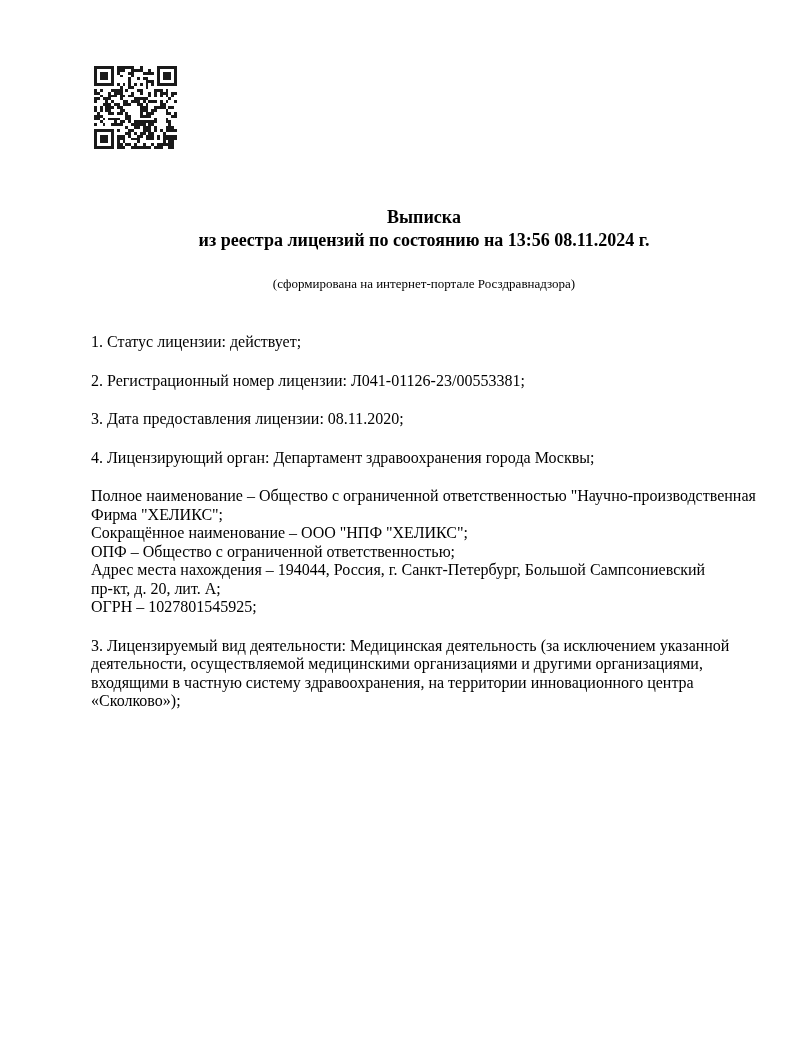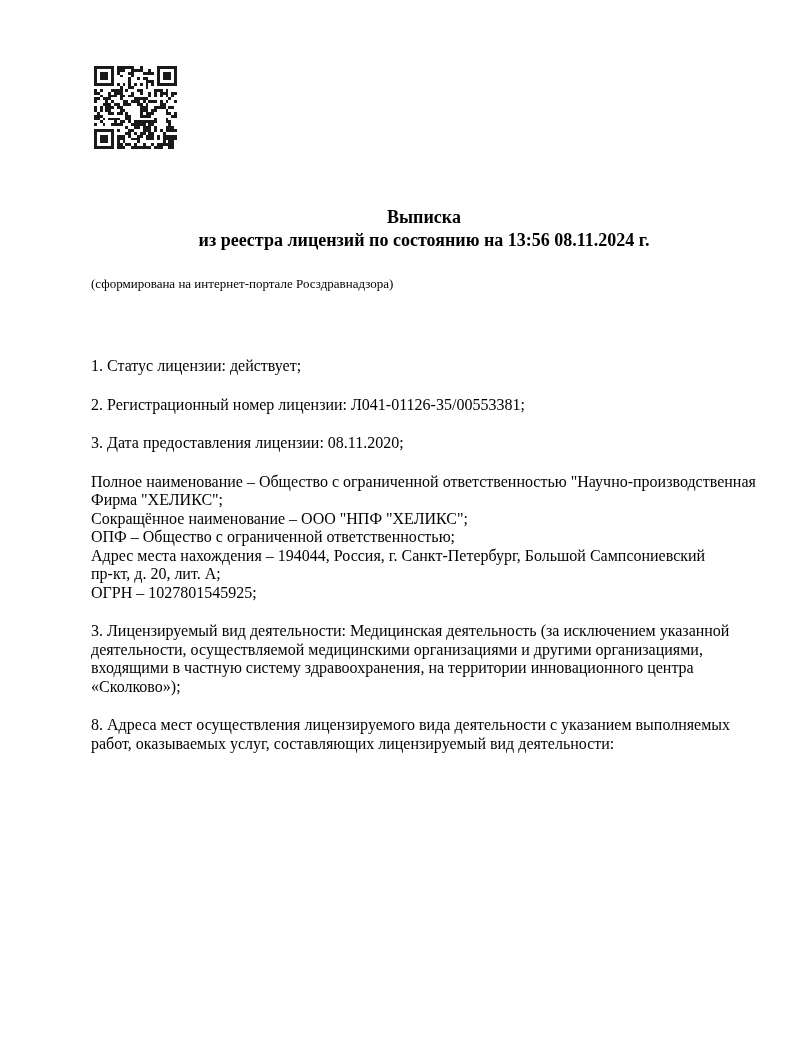--- a/index.html
+++ b/index.html
@@ -34,24 +34,24 @@
     font-size: 18px;
     line-height: 23px;
     font-weight: bold;
     text-align: center;
     white-space: pre-line;
   }
   .subtitle {
     margin-top: 24px;
     font-size: 13px;
     line-height: 15px;
-    text-align: left;
+    text-align: center;
   }
   .paras {
-    margin-top: 66px;
+    margin-top: 42px;
   }
   .paras p {
     margin: 0 0 20px 0;
     font-size: 16px;
     line-height: 18.5px;
     white-space: pre-line;
   }
 </style>
 </head>
 <body>
@@ -472,30 +472,29 @@
     </svg>
 
   <div class="doc">
     <h1 class="title">Выписка
 из реестра лицензий по состоянию на 13:56 08.11.2024 г.</h1>
 
     <div class="subtitle">(сформирована на интернет-портале Росздравнадзора)</div>
 
     <div class="paras" id="paras">
         <p>1. Статус лицензии: действует;</p>
-        <p>2. Регистрационный номер лицензии: Л041-01126-35/00553381;</p>
+        <p>2. Регистрационный номер лицензии: Л041-01126-23/00553381;</p>
         <p>3. Дата предоставления лицензии: 08.11.2020;</p>
+        <p>4. Лицензирующий орган: Департамент здравоохранения города Москвы;</p>
         <p>Полное наименование – Общество с ограниченной ответственностью "Научно-производственная
 Фирма "ХЕЛИКС";
 Сокращённое наименование – ООО "НПФ "ХЕЛИКС";
 ОПФ – Общество с ограниченной ответственностью;
 Адрес места нахождения – 194044, Россия, г. Санкт-Петербург, Большой Сампсониевский
 пр-кт, д. 20, лит. А;
 ОГРН – 1027801545925;</p>
         <p>3. Лицензируемый вид деятельности: Медицинская деятельность (за исключением указанной
 деятельности, осуществляемой медицинскими организациями и другими организациями,
 входящими в частную систему здравоохранения, на территории инновационного центра
 «Сколково»);</p>
-        <p>8. Адреса мест осуществления лицензируемого вида деятельности с указанием выполняемых
-работ, оказываемых услуг, составляющих лицензируемый вид деятельности:</p>
       </div>
   </div>
 </div>
 
 </body></html>

